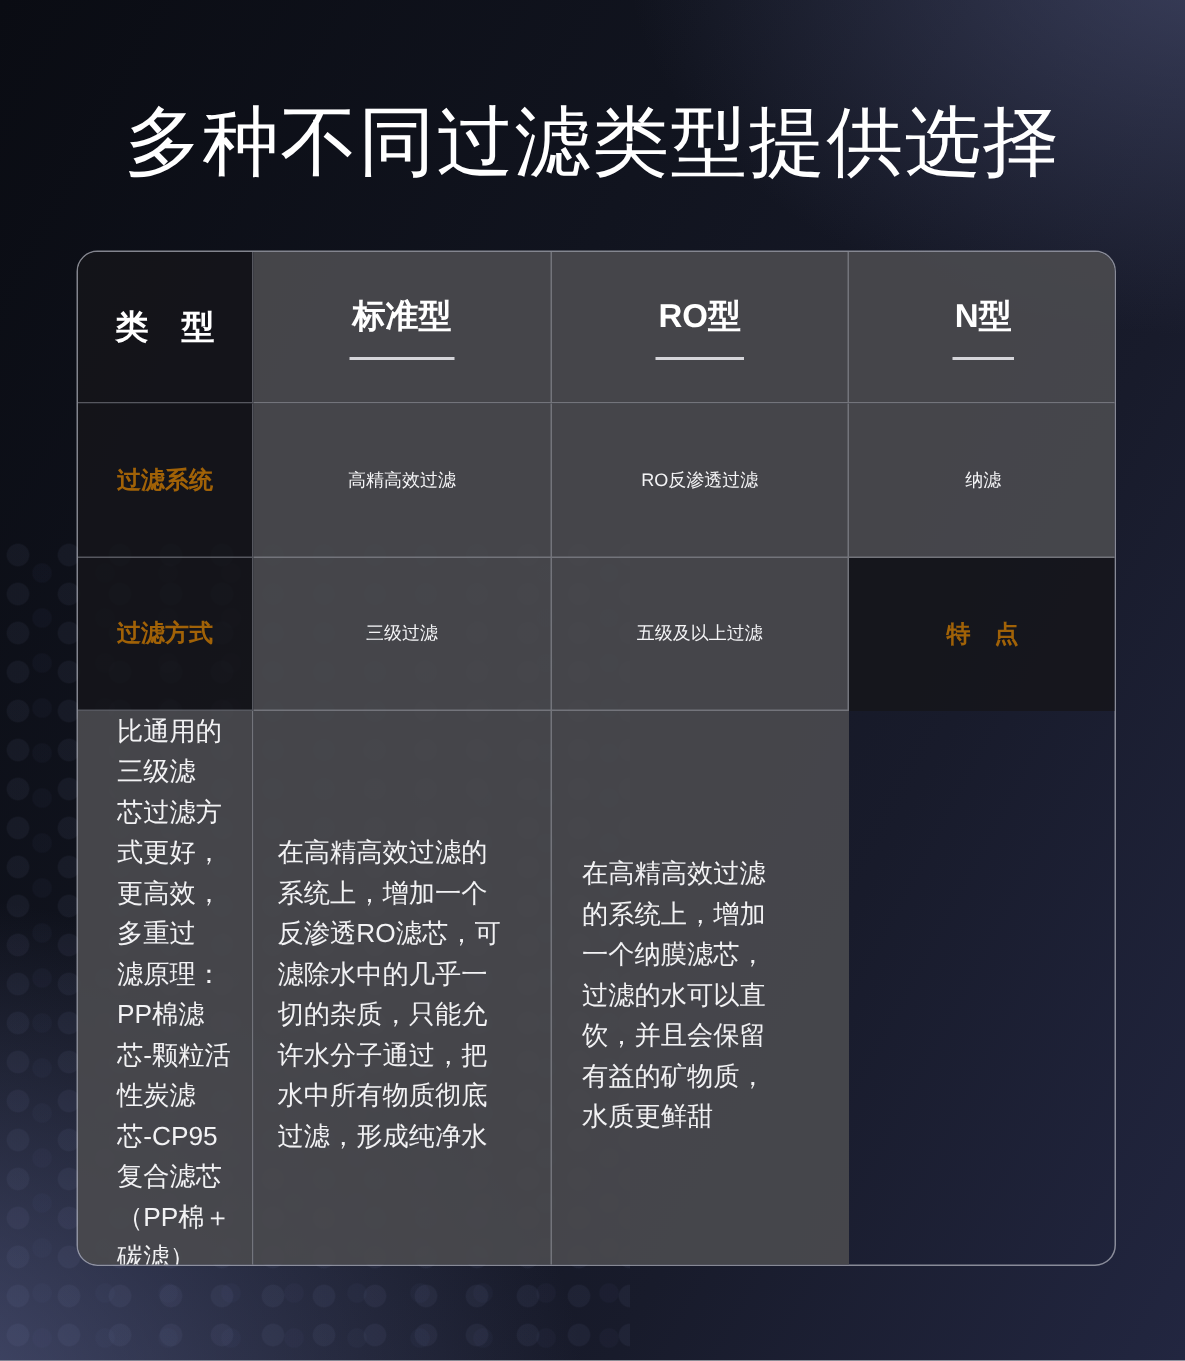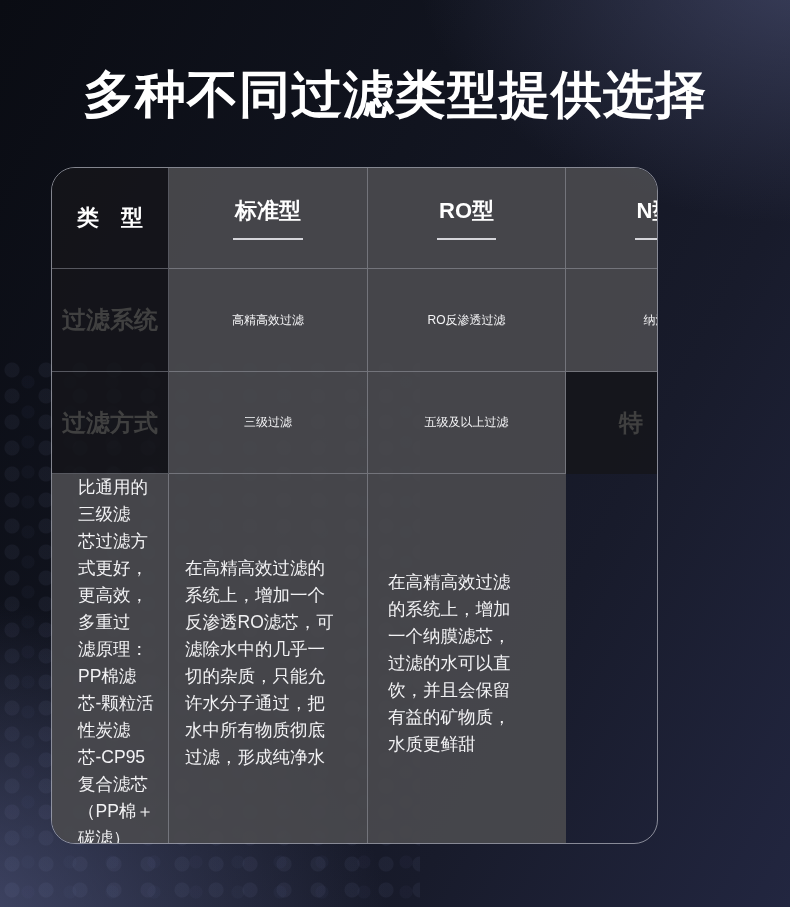--- a/index.html
+++ b/index.html
@@ -28,57 +28,57 @@
   }
 
   .title {
     position: absolute;
     left: 0; top: 66px;
     width: 790px;
     margin: 0;
     text-align: center;
     font-size: 51px;
     line-height: 58px;
-    font-weight: bold;
+    font-weight: normal;
     letter-spacing: 1px;
     color: #ffffff;
   }
 
   .cmp-table {
     position: absolute;
     left: 51px; top: 167px;
-    width: 607px; height: 677px;
+    width: 693px; height: 677px;
     box-sizing: border-box;
     display: grid;
     grid-template-columns: 117px 199px 198px 179px;
     grid-template-rows: 101px 103px 102px 1fr;
     border: 1px solid rgba(195,197,206,0.65);
-    border-radius: 24px;
+    border-radius: 14px;
     overflow: hidden;
   }
 
   .cell {
     display: flex;
     align-items: center;
     justify-content: center;
     box-sizing: border-box;
     background: rgba(73,73,78,0.93);
     border-right: 1px solid rgba(178,180,190,0.42);
     border-bottom: 1px solid rgba(178,180,190,0.42);
     color: #f4f4f6;
     text-align: center;
   }
   .cell.last-col { border-right: none; }
   .cell.last-row { border-bottom: none; }
 
   .cell.label-col {
     background: rgba(21,21,26,0.84);
     font-weight: bold;
-    font-size: 24px;
-    color: #404040;
+    font-size: 16px;
+    color: #a16207;
   }
 
   .cell.header {
     font-weight: bold;
     font-size: 22px;
     color: #ffffff;
   }
   .header-underline {
     display: inline-block;
     padding: 0 2px 12px 2px;

